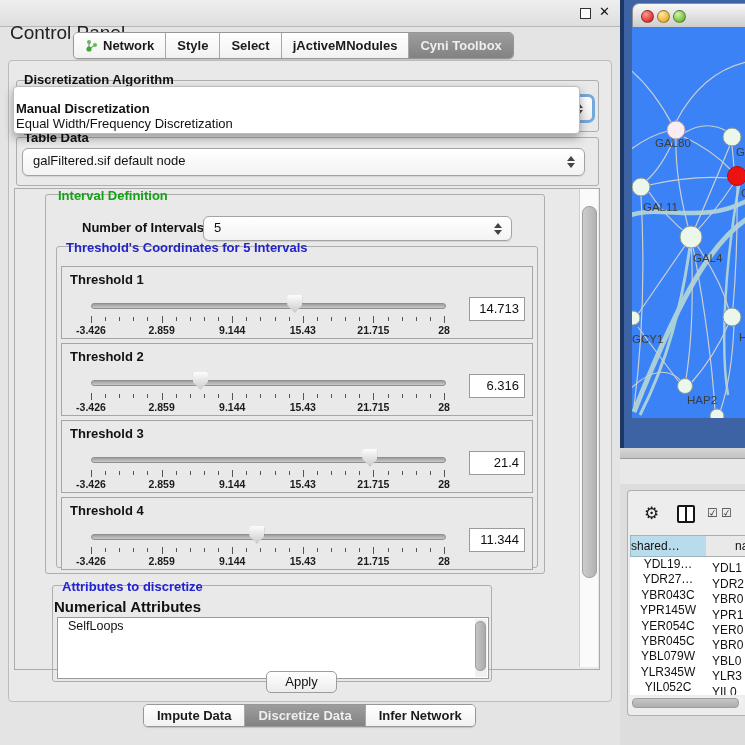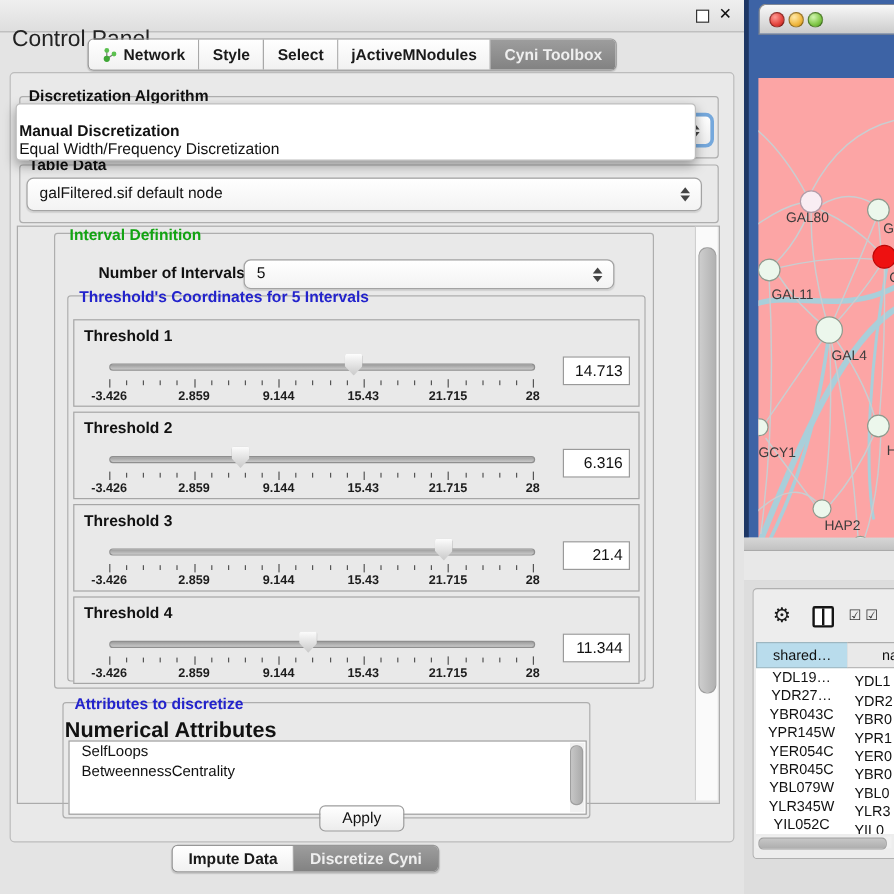--- a/index.html
+++ b/index.html
@@ -79,56 +79,56 @@
   .tick{position:absolute;width:1px;background:#555;}
   .tick.minor{top:50px;height:4px;}
   .tick.major{top:49px;height:7px;}
   .ticklab{position:absolute;top:57px;font-size:10.5px;font-weight:bold;color:#1c1c1c;
            width:50px;margin-left:-25px;text-align:center;}
   .thr-field{position:absolute;left:407px;top:30px;width:49px;height:22px;background:#fff;
              border:1px solid #9a9a9a;font-size:13px;line-height:22px;text-align:right;padding-right:5px;}
 
   #attr-group{left:52px;top:585px;width:438px;height:95px;}
   #attr-label{left:60px;top:579px;}
-  #numattr-label{left:54px;top:598px;font-size:18px;font-weight:bold;}
+  #numattr-label{left:54px;top:598px;font-size:15px;font-weight:bold;}
   #attr-list{left:57px;top:617px;width:430px;height:60px;background:#fff;border:1px solid #9b9b9b;overflow:hidden;}
   #attr-list .item{font-size:12.5px;line-height:16.5px;padding-left:10px;white-space:nowrap;}
   #attr-scroll{position:absolute;right:1px;top:1px;width:12px;height:58px;background:#f0f0f0;}
   #attr-thumb{position:absolute;right:1px;top:2px;width:9px;height:48px;border-radius:5px;
               background:linear-gradient(90deg,#c6c6c6,#ababab);border:1px solid #9e9e9e;}
 
   #apply-btn{left:266px;top:671px;width:69px;height:20px;background:linear-gradient(#ffffff,#ececec);
              border:1px solid #9d9d9d;border-radius:5px;font-size:13px;text-align:center;line-height:20px;}
 
   
   #net-frame{left:620px;top:0;width:125px;height:448px;background:#3d63a5;
              box-shadow:inset 4px 0 0 #1d3664;}
   #mac-titlebar{left:632px;top:3px;width:113px;height:24px;border-top-left-radius:7px;
                 background:linear-gradient(#f8f8f8,#cbcbcb);border:1px solid #8f8f8f;border-right:none;}
   .light{position:absolute;top:6px;width:11px;height:11px;border-radius:50%;border:1px solid rgba(0,0,0,.35);}
   #light-red{left:8px;background:radial-gradient(circle at 35% 30%,#ff9a93,#e3423c 60%,#b01d18);}
   #light-yellow{left:24px;background:radial-gradient(circle at 35% 30%,#ffe9a8,#f0b73f 60%,#c28a12);}
   #light-green{left:40px;background:radial-gradient(circle at 35% 30%,#d2f5b0,#7fc747 60%,#4e9420);}
-  #net-canvas{left:632px;top:27px;width:113px;height:391px;background:#fca5a5;margin-top:38px;}
+  #net-canvas{left:632px;top:27px;width:113px;height:391px;background:#3b82f6;}
 
   #sep-strip{left:620px;top:448px;width:125px;height:10px;background:linear-gradient(#d6d6d6,#c3c3c3);}
   #tp-titlebar{left:620px;top:458px;width:125px;height:25px;background:#e8e8e8;
                border-top:1px solid #9b9b9b;border-bottom:1px solid #b4b4b4;}
   #tp-titlebar .t{position:absolute;left:13px;top:5px;font-size:12.5px;color:#222;margin-top:48px;}
   #tp-bg{left:620px;top:484px;width:125px;height:261px;background:#dddddd;}
   #tp-panel{left:627px;top:490px;width:118px;height:224px;background:#ededed;
             border:1px solid #b0b0b0;border-radius:4px 0 0 4px;border-right:none;}
   #tp-gear{left:644px;top:503px;font-family:"DejaVu Sans",sans-serif;font-size:17px;color:#1a1a1a;}
   #tp-split{left:677px;top:505px;width:14px;height:14px;border:2px solid #151515;background:#fff;border-radius:2px;}
   #tp-split:before{content:"";position:absolute;left:6px;top:0;width:2px;height:14px;background:#151515;}
   .tp-check{font-family:"DejaVu Sans",sans-serif;font-size:12px;color:#333;top:506px;}
 
   #tp-header{left:630px;top:535px;width:115px;height:22px;font-size:12px;}
   #tp-h1{position:absolute;left:0;top:0;width:75px;height:20px;background:#b9dcec;
-         border:1px solid #9db6c0;text-align:center;line-height:20px;}
+         border:1px solid #9db6c0;line-height:20px;}
   #tp-h2{position:absolute;left:76px;top:0;width:60px;height:20px;background:#e9e9e9;
          border-top:1px solid #adadad;border-bottom:1px solid #adadad;line-height:20px;padding-left:29px;overflow:hidden;}
   #tp-rows{left:630px;top:557px;width:115px;height:138px;background:#fff;overflow:hidden;font-size:12px;}
   .trow{position:relative;height:15.4px;line-height:15.4px;white-space:nowrap;}
   .trow .c1{display:inline-block;width:76px;text-align:center;overflow:hidden;}
   .trow .c2{display:inline-block;padding-left:6px;}
   #tp-hscroll{left:630px;top:697px;width:113px;height:10px;background:#f1f1f1;}
   #tp-hthumb{position:absolute;left:2px;top:1px;width:105px;height:8px;border-radius:4px;
              background:linear-gradient(#c6c6c6,#aeaeae);border:1px solid #9e9e9e;}
 </style>
@@ -351,38 +351,40 @@
       <div class="thr-field">11.344</div>
     </div>
   </div>
 
 <div class="abs group" id="attr-group"></div>
 <span class="abs gtitle blue" id="attr-label">Attributes to discretize</span>
 <span class="abs" id="numattr-label">Numerical Attributes</span>
 <div class="abs" id="attr-list">
   <div id="attr-items">
       <div class="item">SelfLoops</div>
-      <div class="item">BetweennessCentrality</div>
     </div>
   <div id="attr-scroll">
     <div id="attr-thumb"></div>
   </div>
 </div>
 
 <div class="abs" id="vscroll-track"></div>
 <div class="abs" id="vscroll-thumb"></div>
 
 <div class="abs" id="apply-btn">Apply</div>
 
 <div class="abs segctl" id="bottom-tabs">
     <div class="seg">
       <span>Impute Data</span>
     </div>
     <div class="seg sel">
-      <span>Discretize Cyni</span>
+      <span>Discretize Data</span>
+    </div>
+    <div class="seg">
+      <span>Infer Network</span>
     </div>
   </div>
 
 <div class="abs" id="net-frame"></div>
 <div class="abs" id="mac-titlebar">
   <span class="light" id="light-red"></span>
   <span class="light" id="light-yellow"></span>
   <span class="light" id="light-green"></span>
 </div>
 <div class="abs" id="net-canvas"><svg width="113" height="391" viewBox="0 0 113 391">

